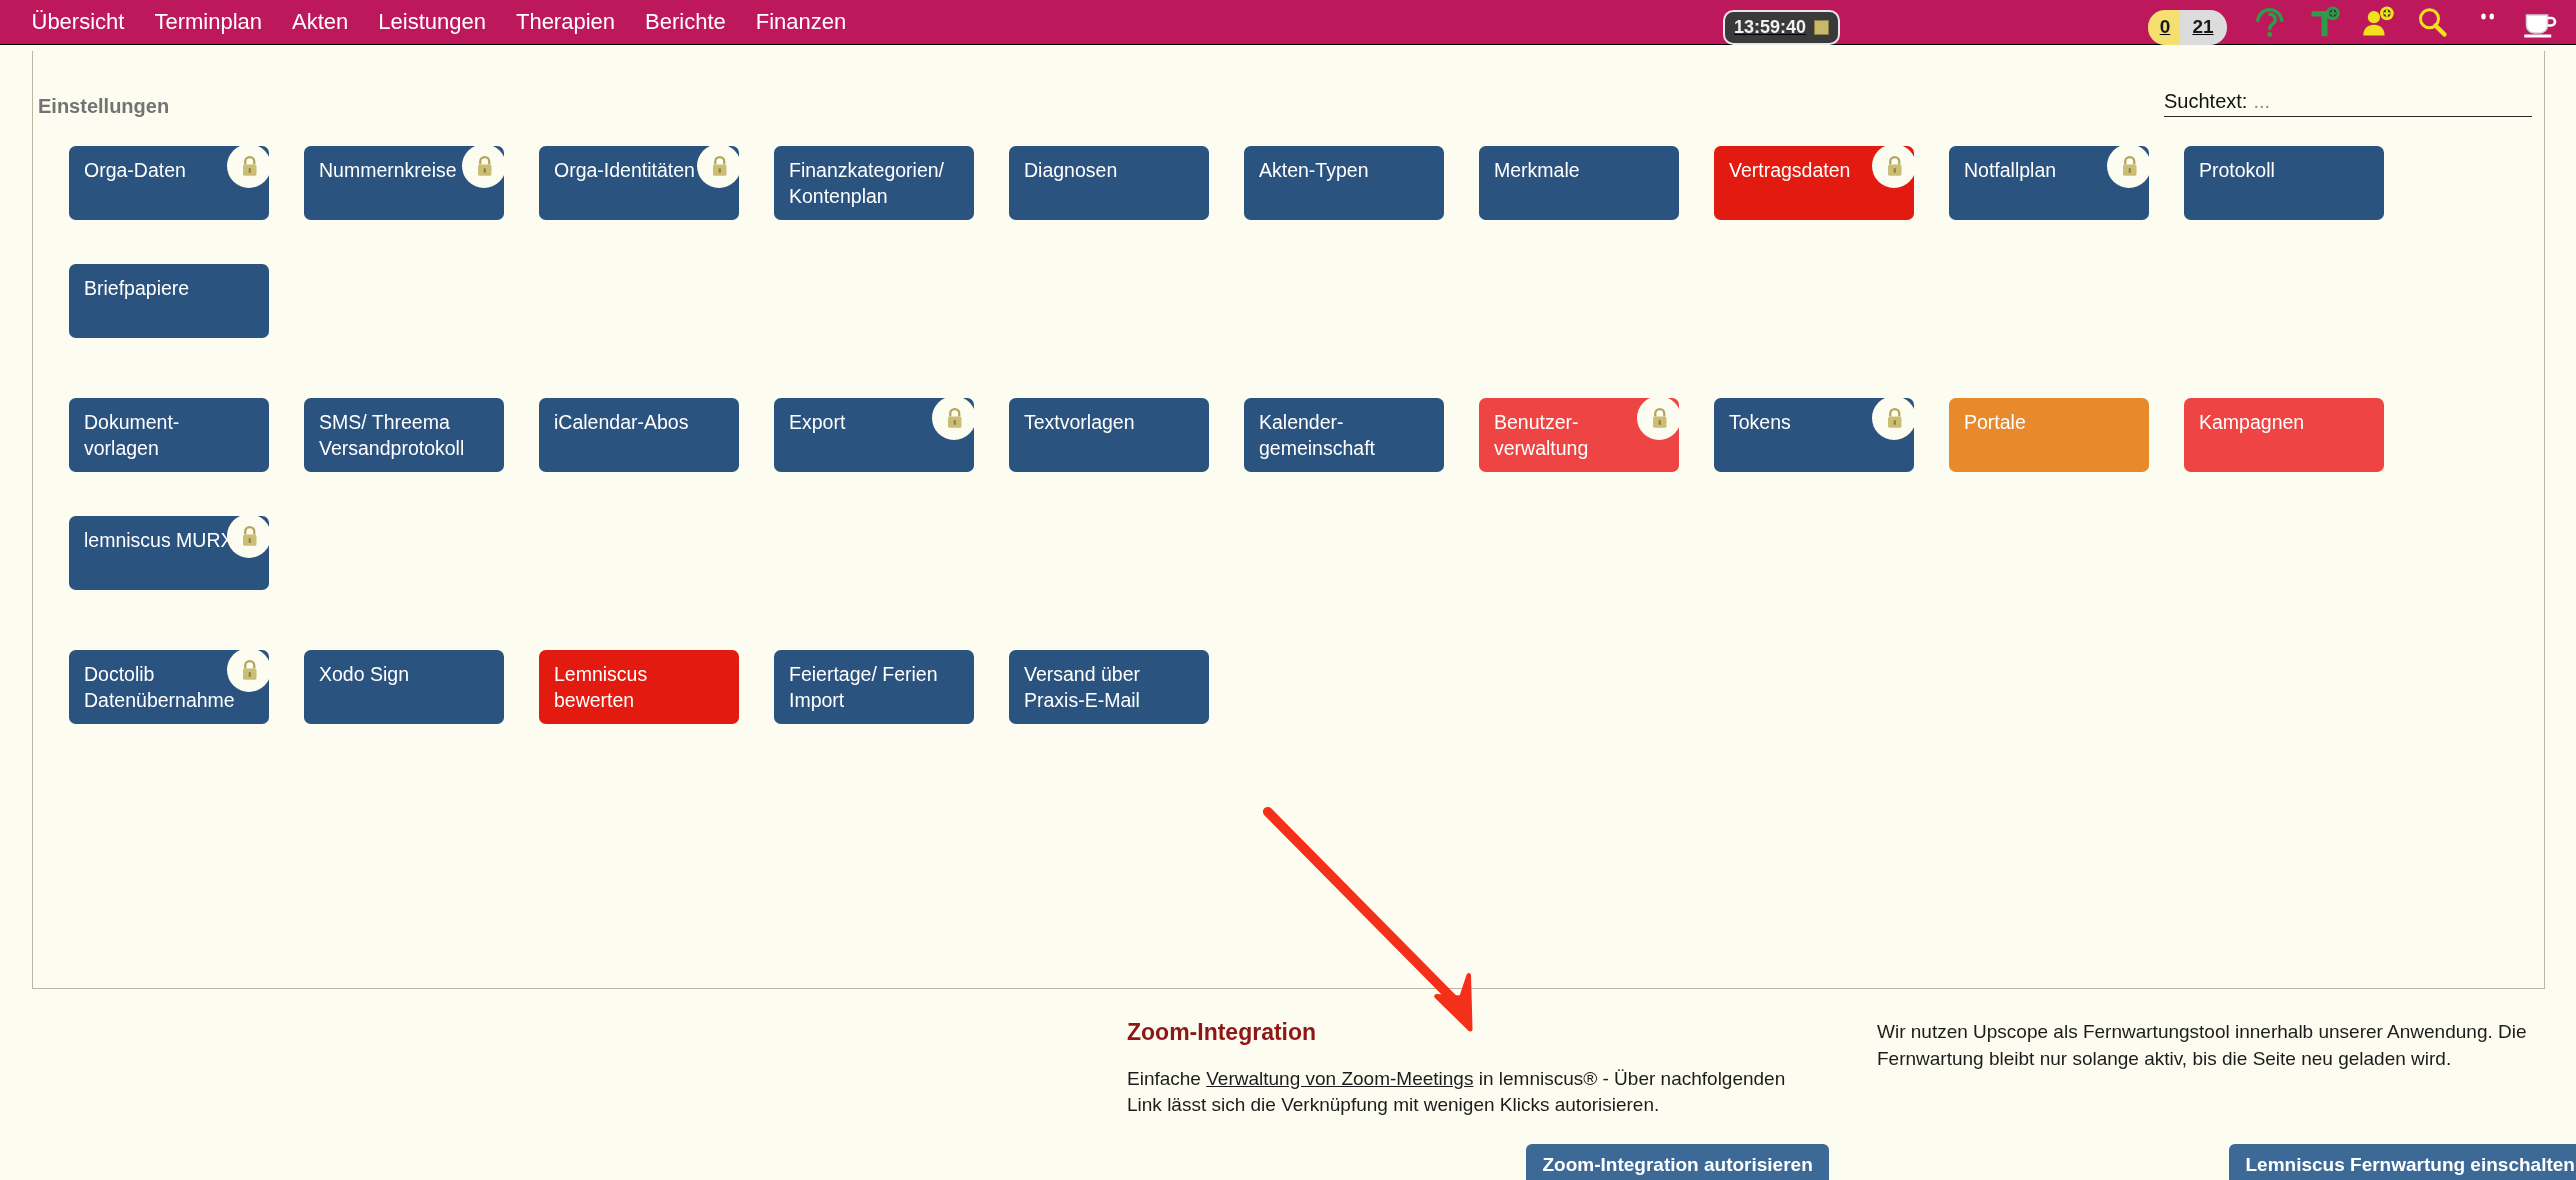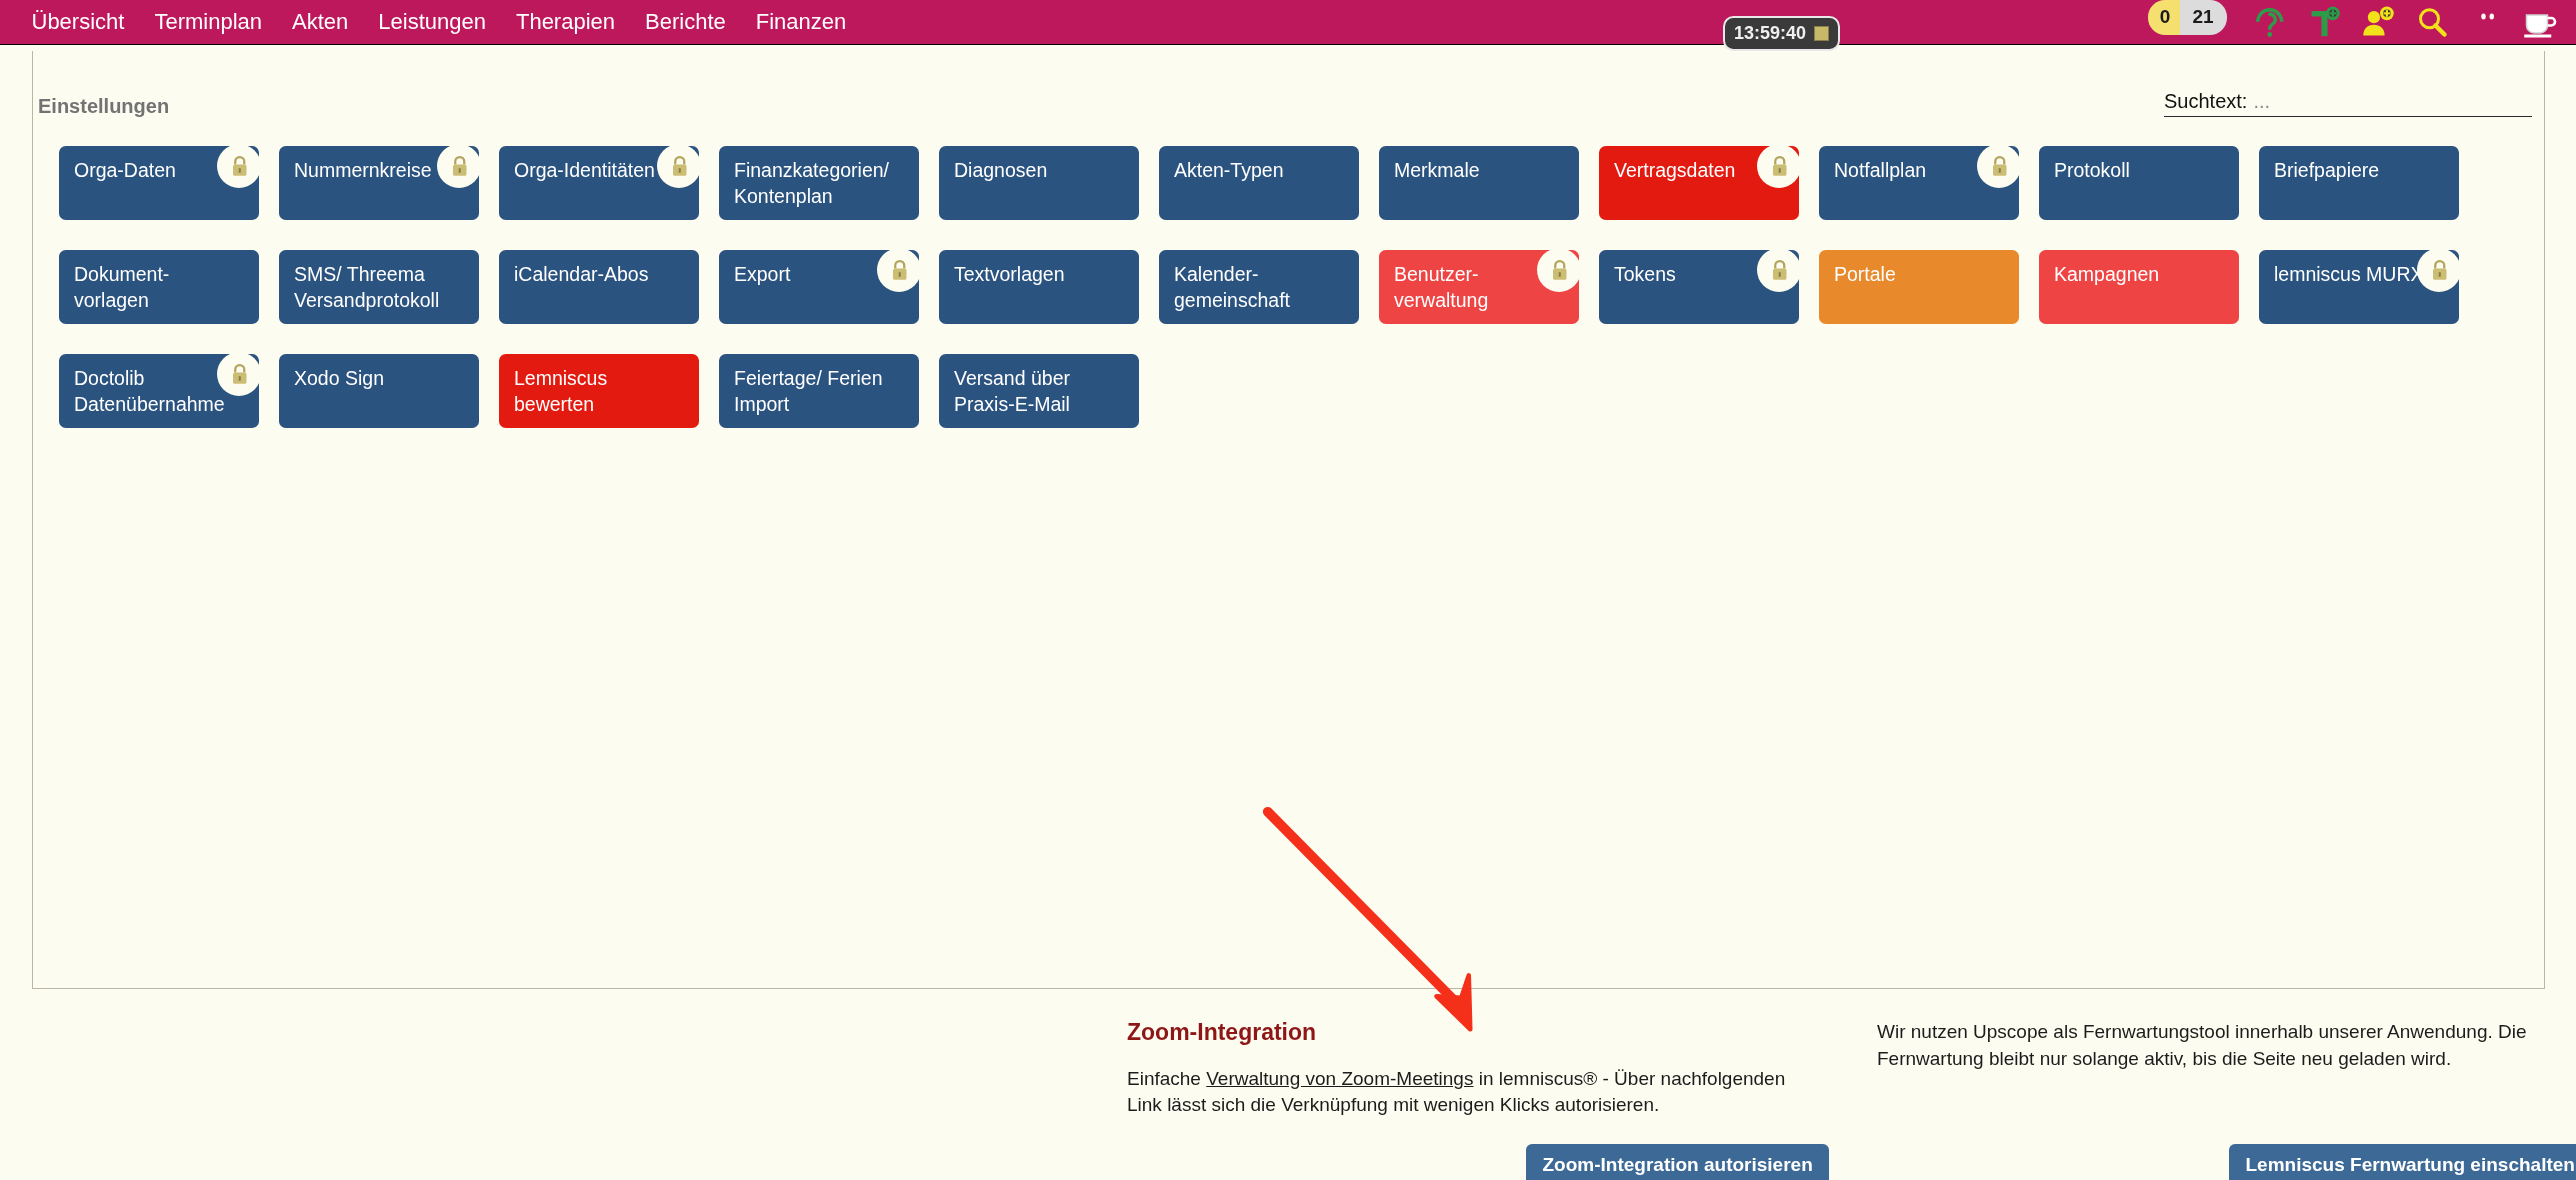--- a/index.html
+++ b/index.html
@@ -22,21 +22,21 @@
   .nav-item {
     color: #ffffff;
     font-size: 22px;
     padding: 0 15px;
     white-space: nowrap;
     cursor: pointer;
     letter-spacing: 0px;
   }
   #nav-spacer { flex: 1 1 auto; }
 
-  #nav-right { display: flex; align-items: flex-start; padding-right: 9px; gap: 0px; height: 45px;}
+  #nav-right { display: flex; align-items: flex-end; padding-right: 9px; gap: 0px; height: 45px; text-decoration: underline;}
 
   .timer-pill {
     border: 2.3px solid #e8e8e8;
     border-radius: 10.5px;
     height: 35px;
     display: flex; align-items: center;
     padding: 0 9px 0 9px;
     gap: 7.5px;
     margin-top: 16.5px;
     background: #3a3a3a;
@@ -88,24 +88,24 @@
     padding-bottom: 3px;
     display: flex; align-items: flex-start; gap: 6px;
     cursor: text;
   }
   #search-label { font-size: 20px; color: #111; }
   #search-value { font-size: 20px; color: #8a8a8a; }
 
   
   #tiles {
     position: absolute;
-    left: 59px; top: 146px;
+    left: 69px; top: 146px;
     width: 2415px;
     display: flex; flex-wrap: wrap;
-    gap: 1px;
+    gap: 16px;
   }
   .tile {
     position: relative;
     width: 200px;
     height: 74px;
     margin-right: 19px;
     margin-bottom: 28px;
     border-radius: 6.8px;
     padding: 12px 15px;
     color: #ffffff;

